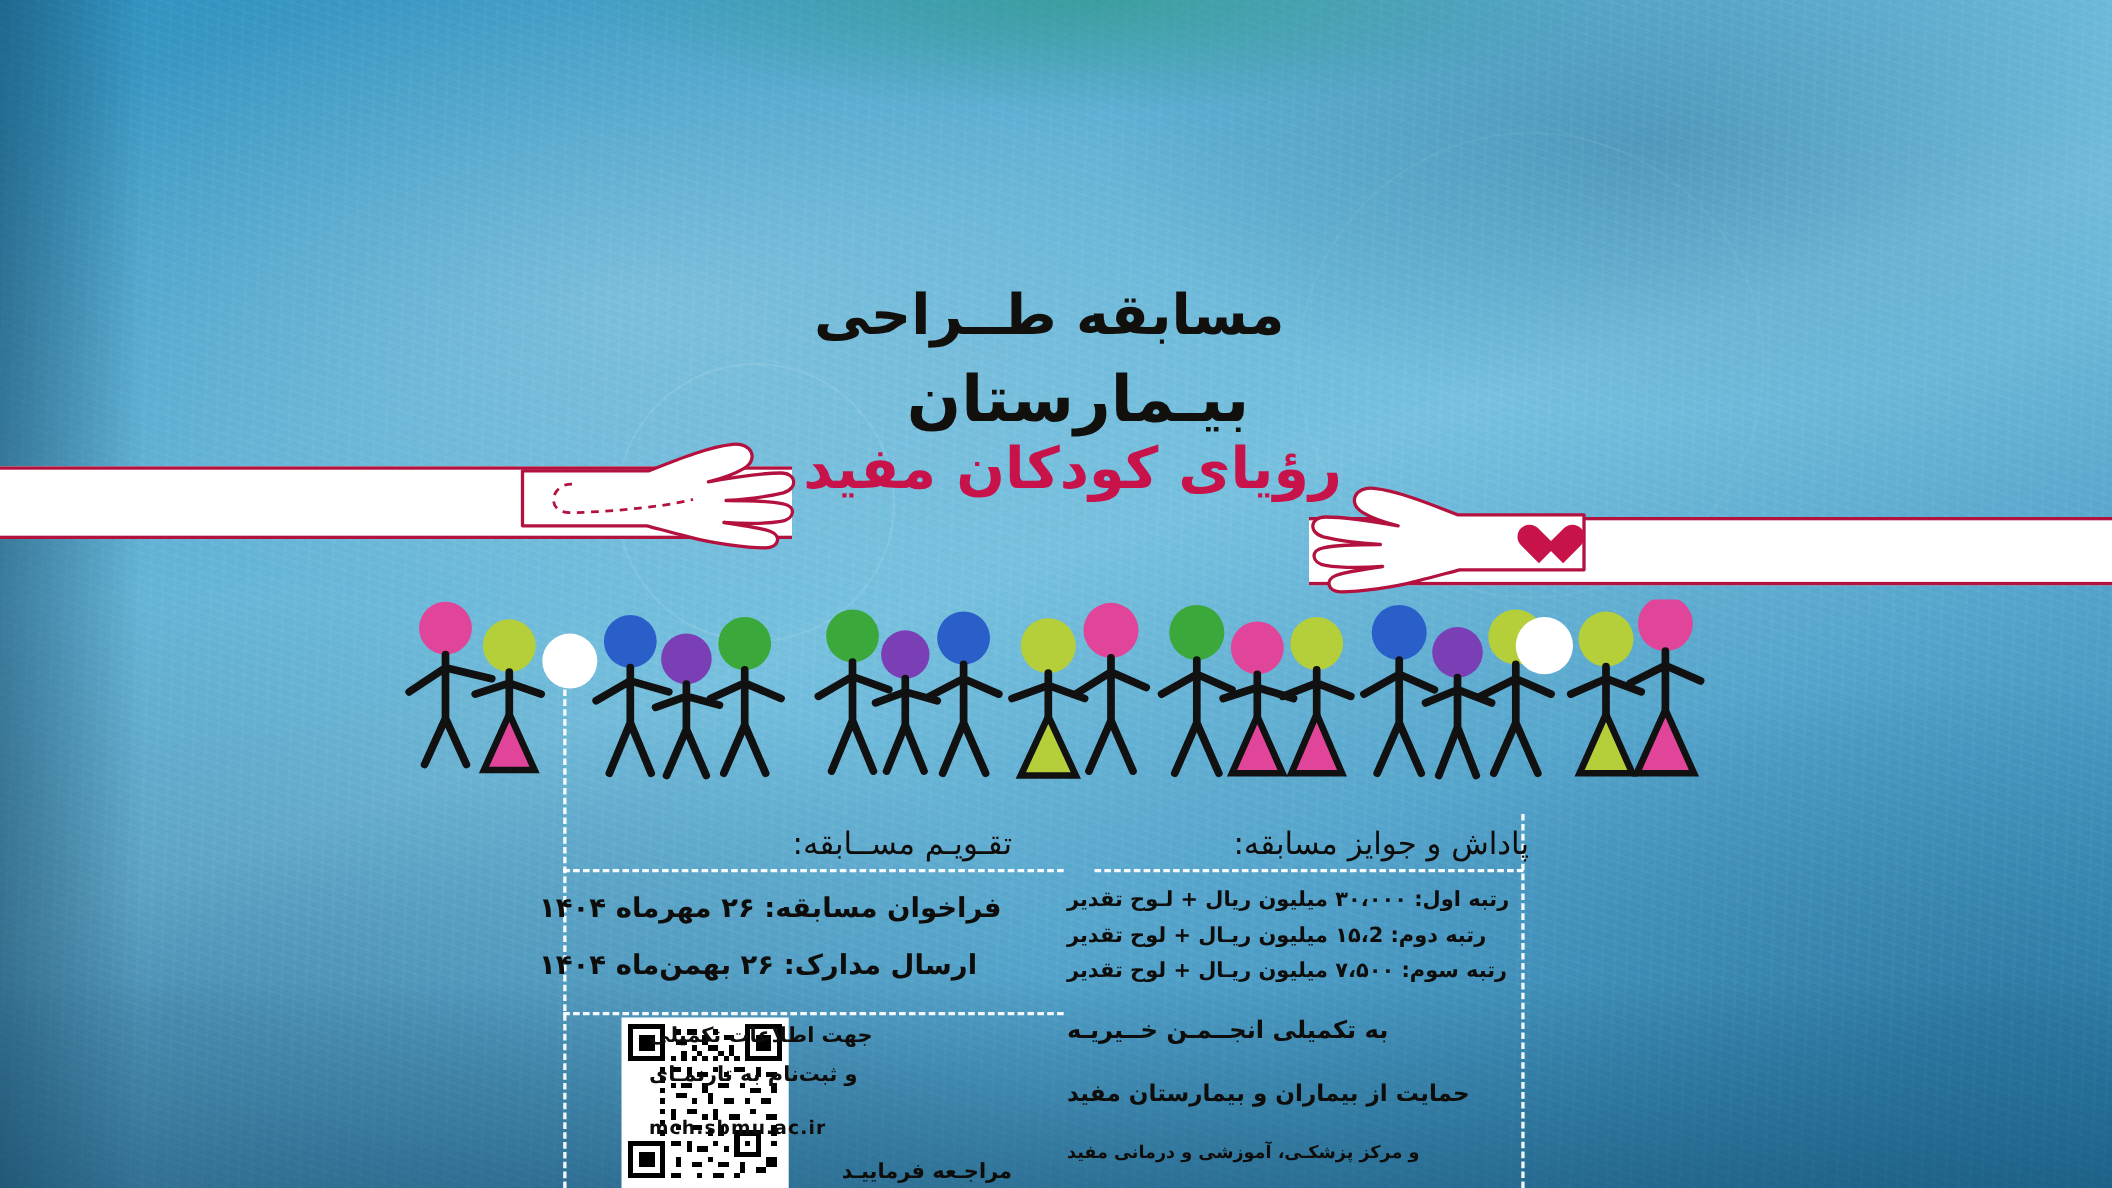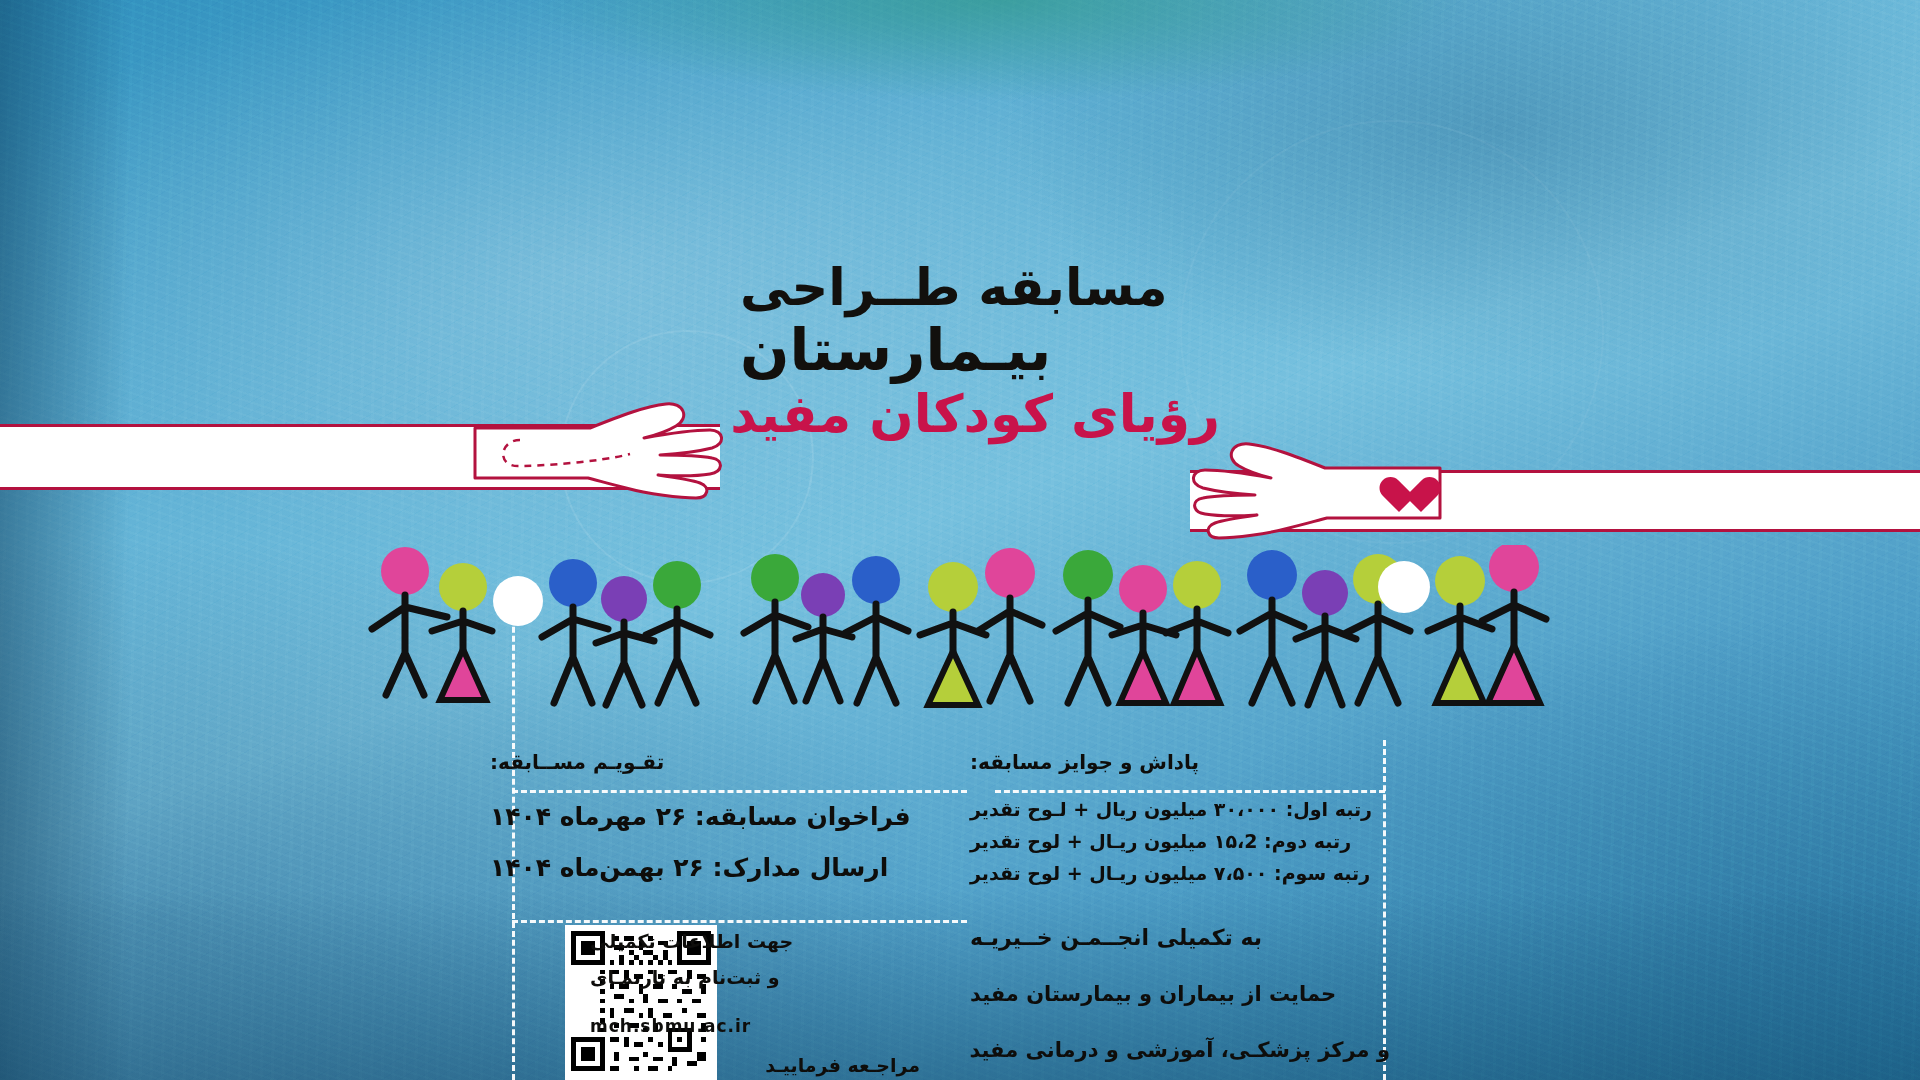--- a/index.html
+++ b/index.html
@@ -50,21 +50,21 @@
     position:absolute; right:700px; top:262px; width:480px; text-align:left;
     direction:rtl;
   }
   .title-line{
     font-family:"DejaVu Sans","Liberation Sans",sans-serif;
     font-weight:bold;color:#12100d;
     line-height:1.02;letter-spacing:1px;
     white-space:nowrap;
   }
   .t1{font-size:51px;}
-  .t2{font-size:58px;margin-top:7px;}
+  .t2{font-size:58px;margin-top:20px;text-align:center;}
   .t3{font-size:52px;color:#c8134a;margin-top:8px;}
 
   
   .band{
     position:absolute;left:0;top:424px;width:100%;height:60px;
     background:#ffffff;
     border-top:3px solid #b3123f;border-bottom:3px solid #b3123f;
   }
   .band-right{
     position:absolute;left:0;top:470px;width:100%;height:56px;
@@ -88,21 +88,21 @@
   .dash-v{
     position:absolute;width:0;border-left:3px dashed #ffffff;opacity:.95;
   }
   .dash-h{
     position:absolute;height:0;border-top:3px dashed #ffffff;opacity:.95;
   }
 
   
   .panel{position:absolute;direction:rtl;color:#0e0d0b;}
   .panel-head{
-    font-weight:bold;font-size:20px;letter-spacing:3px;white-space:nowrap;
+    font-weight:normal;font-size:28px;letter-spacing:3px;white-space:nowrap;text-align:right;
   }
   .cal-line{font-weight:bold;font-size:25px;letter-spacing:1px;white-space:nowrap;}
   .prize-line{font-weight:bold;font-size:19px;letter-spacing:.5px;white-space:nowrap;}
   .org-line{font-weight:bold;font-size:22px;letter-spacing:2px;white-space:nowrap;}
   .qr-text{font-weight:bold;font-size:19px;letter-spacing:1px;text-align:left;}
   .qr-url{font-size:17px;letter-spacing:1px;}
   .qr-box{
     position:absolute;background:#fff;padding:6px;
   }
 </style>
@@ -218,21 +218,21 @@
 <div class="panel" style="right:530px;top:750px;width:420px;text-align:left;">
   <div class="panel-head">پاداش و جوایز مسابقه:</div>
   <div class="prize-line" style="margin-top:24px;">رتبه اول:  ۳۰،۰۰۰ میلیون ریال + لـوح تقدیر</div>
   <div class="prize-line" style="margin-top:10px;">رتبه دوم:  ۱۵،2 میلیون ریـال + لوح تقدیر</div>
   <div class="prize-line" style="margin-top:10px;">رتبه سوم:  ۷،۵۰۰ میلیون ریـال + لوح تقدیر</div>
 </div>
 
 <div class="panel" style="right:530px;top:925px;width:420px;text-align:left;">
   <div class="org-line">به تکمیلی انجــمـن خــیریـه</div>
   <div class="org-line" style="margin-top:32px;font-size:21px;">حمایت از بیماران و بیمارستان  مفید</div>
-  <div class="org-line" style="margin-top:32px;font-size:21px;">و مرکز پزشکـی، آموزشی و درمانی مفید</div>
+  <div class="org-line" style="margin-top:32px;font-size:16px;">و مرکز پزشکـی، آموزشی و درمانی مفید</div>
 </div>
 
 <div class="qr-box" style="left:565px;top:925px;">
   <svg width="140" height="140" viewBox="0 0 29 29" shape-rendering="crispEdges">
     <rect width="29" height="29" fill="#fff"></rect>
     <g fill="#000">
 
       <rect x="0" y="0" width="7" height="1"></rect>
         <rect x="0" y="6" width="7" height="1"></rect>
       <rect x="0" y="0" width="1" height="7"></rect>

